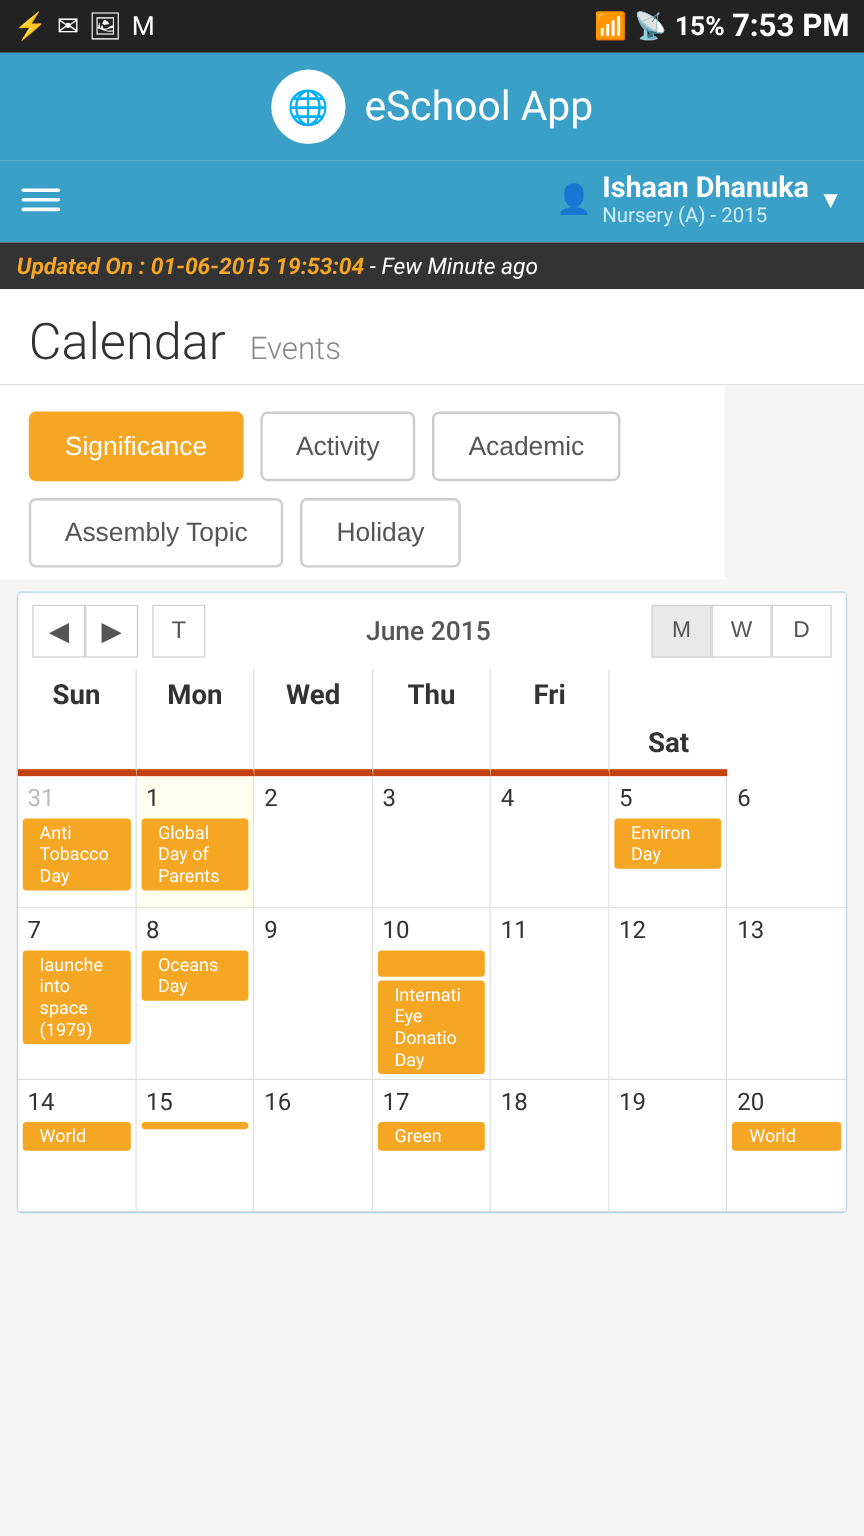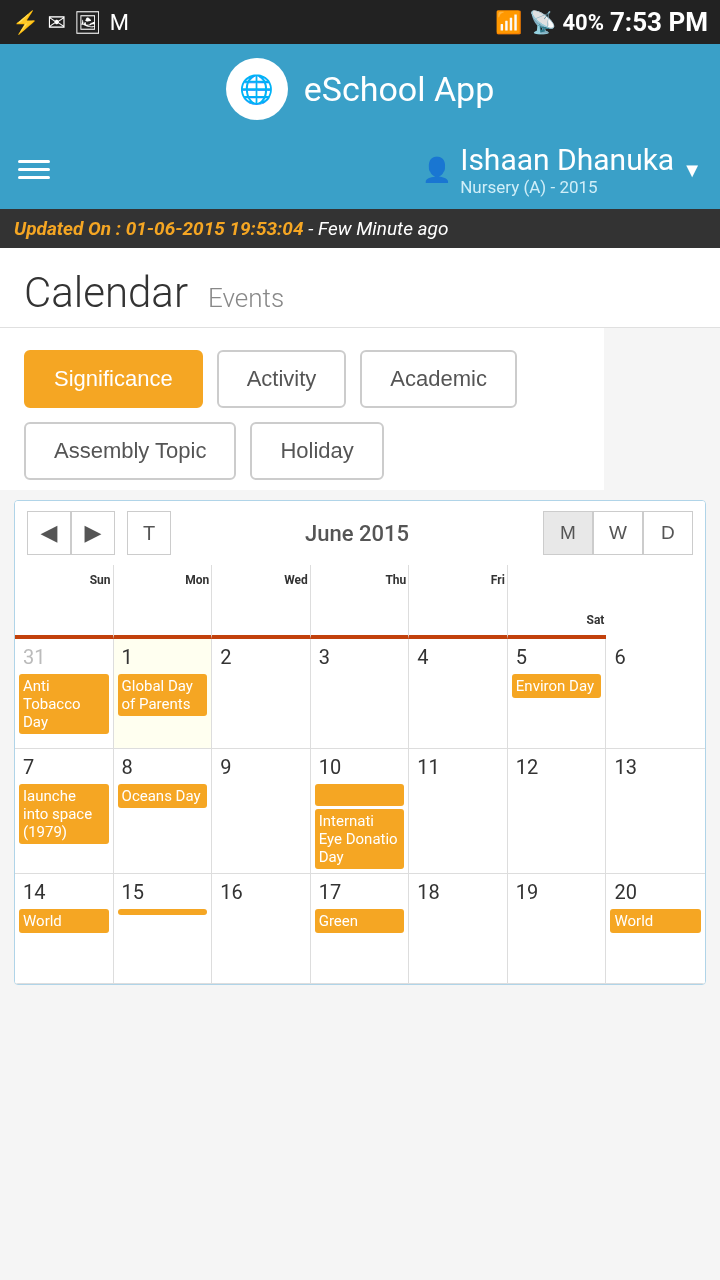--- a/index.html
+++ b/index.html
@@ -27,21 +27,21 @@
     .app-bar-title { color: #fff; font-size: 34px; font-weight: 400; }
 
     
     .top-nav {
       width: 720px; background: #3aa0c8; padding: 8px 18px 12px 18px;
       display: flex; align-items: center; justify-content: space-between;
     }
     .hamburger { display: flex; flex-direction: column; gap: 5px; cursor: pointer; }
     .hamburger span { display: block; width: 32px; height: 3px; background: #fff; border-radius: 2px; }
     .user-info { display: flex; align-items: center; gap: 8px; }
-    .user-name { color: #fff; font-size: 30px; font-weight: normal; }
+    .user-name { color: #fff; font-size: 24px; font-weight: bold; }
     .user-class { color: #d0eef8; font-size: 17px; }
     .user-avatar-icon { color: #fff; font-size: 24px; }
     .dropdown-arrow { color: #fff; font-size: 20px; }
 
     
     .update-banner {
       width: 720px; background: #333; padding: 8px 14px;
       font-size: 19px; color: #f5a623; font-weight: bold; font-style: italic;
     }
     .update-banner span.normal { color: #fff; font-weight: normal; }
@@ -99,22 +99,22 @@
       font-size: 19px; cursor: pointer; color: #555;
     }
     .cal-view-btn.active { background: #e8e8e8; }
 
     
     .cal-days-header {
       display: grid; grid-template-columns: repeat(7, 1fr);
       background: #fff;
     }
     .cal-day-header {
-      text-align: right; padding: 8px 2px; font-size: 12px; font-weight: bold;
-      color: #333; border-bottom: 4px solid #c2410c; border-right: 1px solid #ddd;
+      text-align: center; padding: 8px 2px; font-size: 23px; font-weight: bold;
+      color: #333; border-bottom: 6px solid #c2410c; border-right: 1px solid #ddd;
     }
     .cal-day-header:last-child { border-right: none; margin-top: 40px; }
 
     
     .cal-grid {
       display: grid; grid-template-columns: repeat(7, 1fr);
     }
     .cal-cell {
       border-right: 1px solid #ddd; border-bottom: 1px solid #ddd;
       min-height: 110px; padding: 4px; position: relative; vertical-align: top;
@@ -122,42 +122,42 @@
     }
     .cal-cell:last-child { border-right: none; }
     .cal-cell:nth-child(7n) { border-right: none; }
     .cal-cell.other-month .cal-date { color: #bbb; }
     .cal-cell.today { background: #fffff0; }
     .cal-date {
       text-align: left; font-size: 20px; color: #333; padding: 2px 4px;
       display: block;
     }
     .cal-event {
-      background: #f5a623; color: #fff; font-size: 15px; padding: 3px 4px;
+      background: #f5a623; color: #fff; font-size: 15px; padding: 3px 14px;
       border-radius: 3px; margin-top: 3px; line-height: 1.2;
       word-break: break-word;
     }
 
     
     .spacer { height: 30px; }
   </style>
 </head>
 <body>
 
 <div class="status-bar">
   <div class="status-left">
     <span>⚡</span>
     <span>✉</span>
     <span>🖼</span>
     <span>M</span>
   </div>
   <div class="status-right">
     <span>📶</span>
     <span>📡</span>
-    <span>40%</span>
+    <span>15%</span>
     <span class="status-time">7:53 PM</span>
   </div>
 </div>
 
 <div class="app-bar">
   <div class="app-bar-logo">
     <span>🌐</span>
   </div>
   <span class="app-bar-title">eSchool App</span>
 </div>

